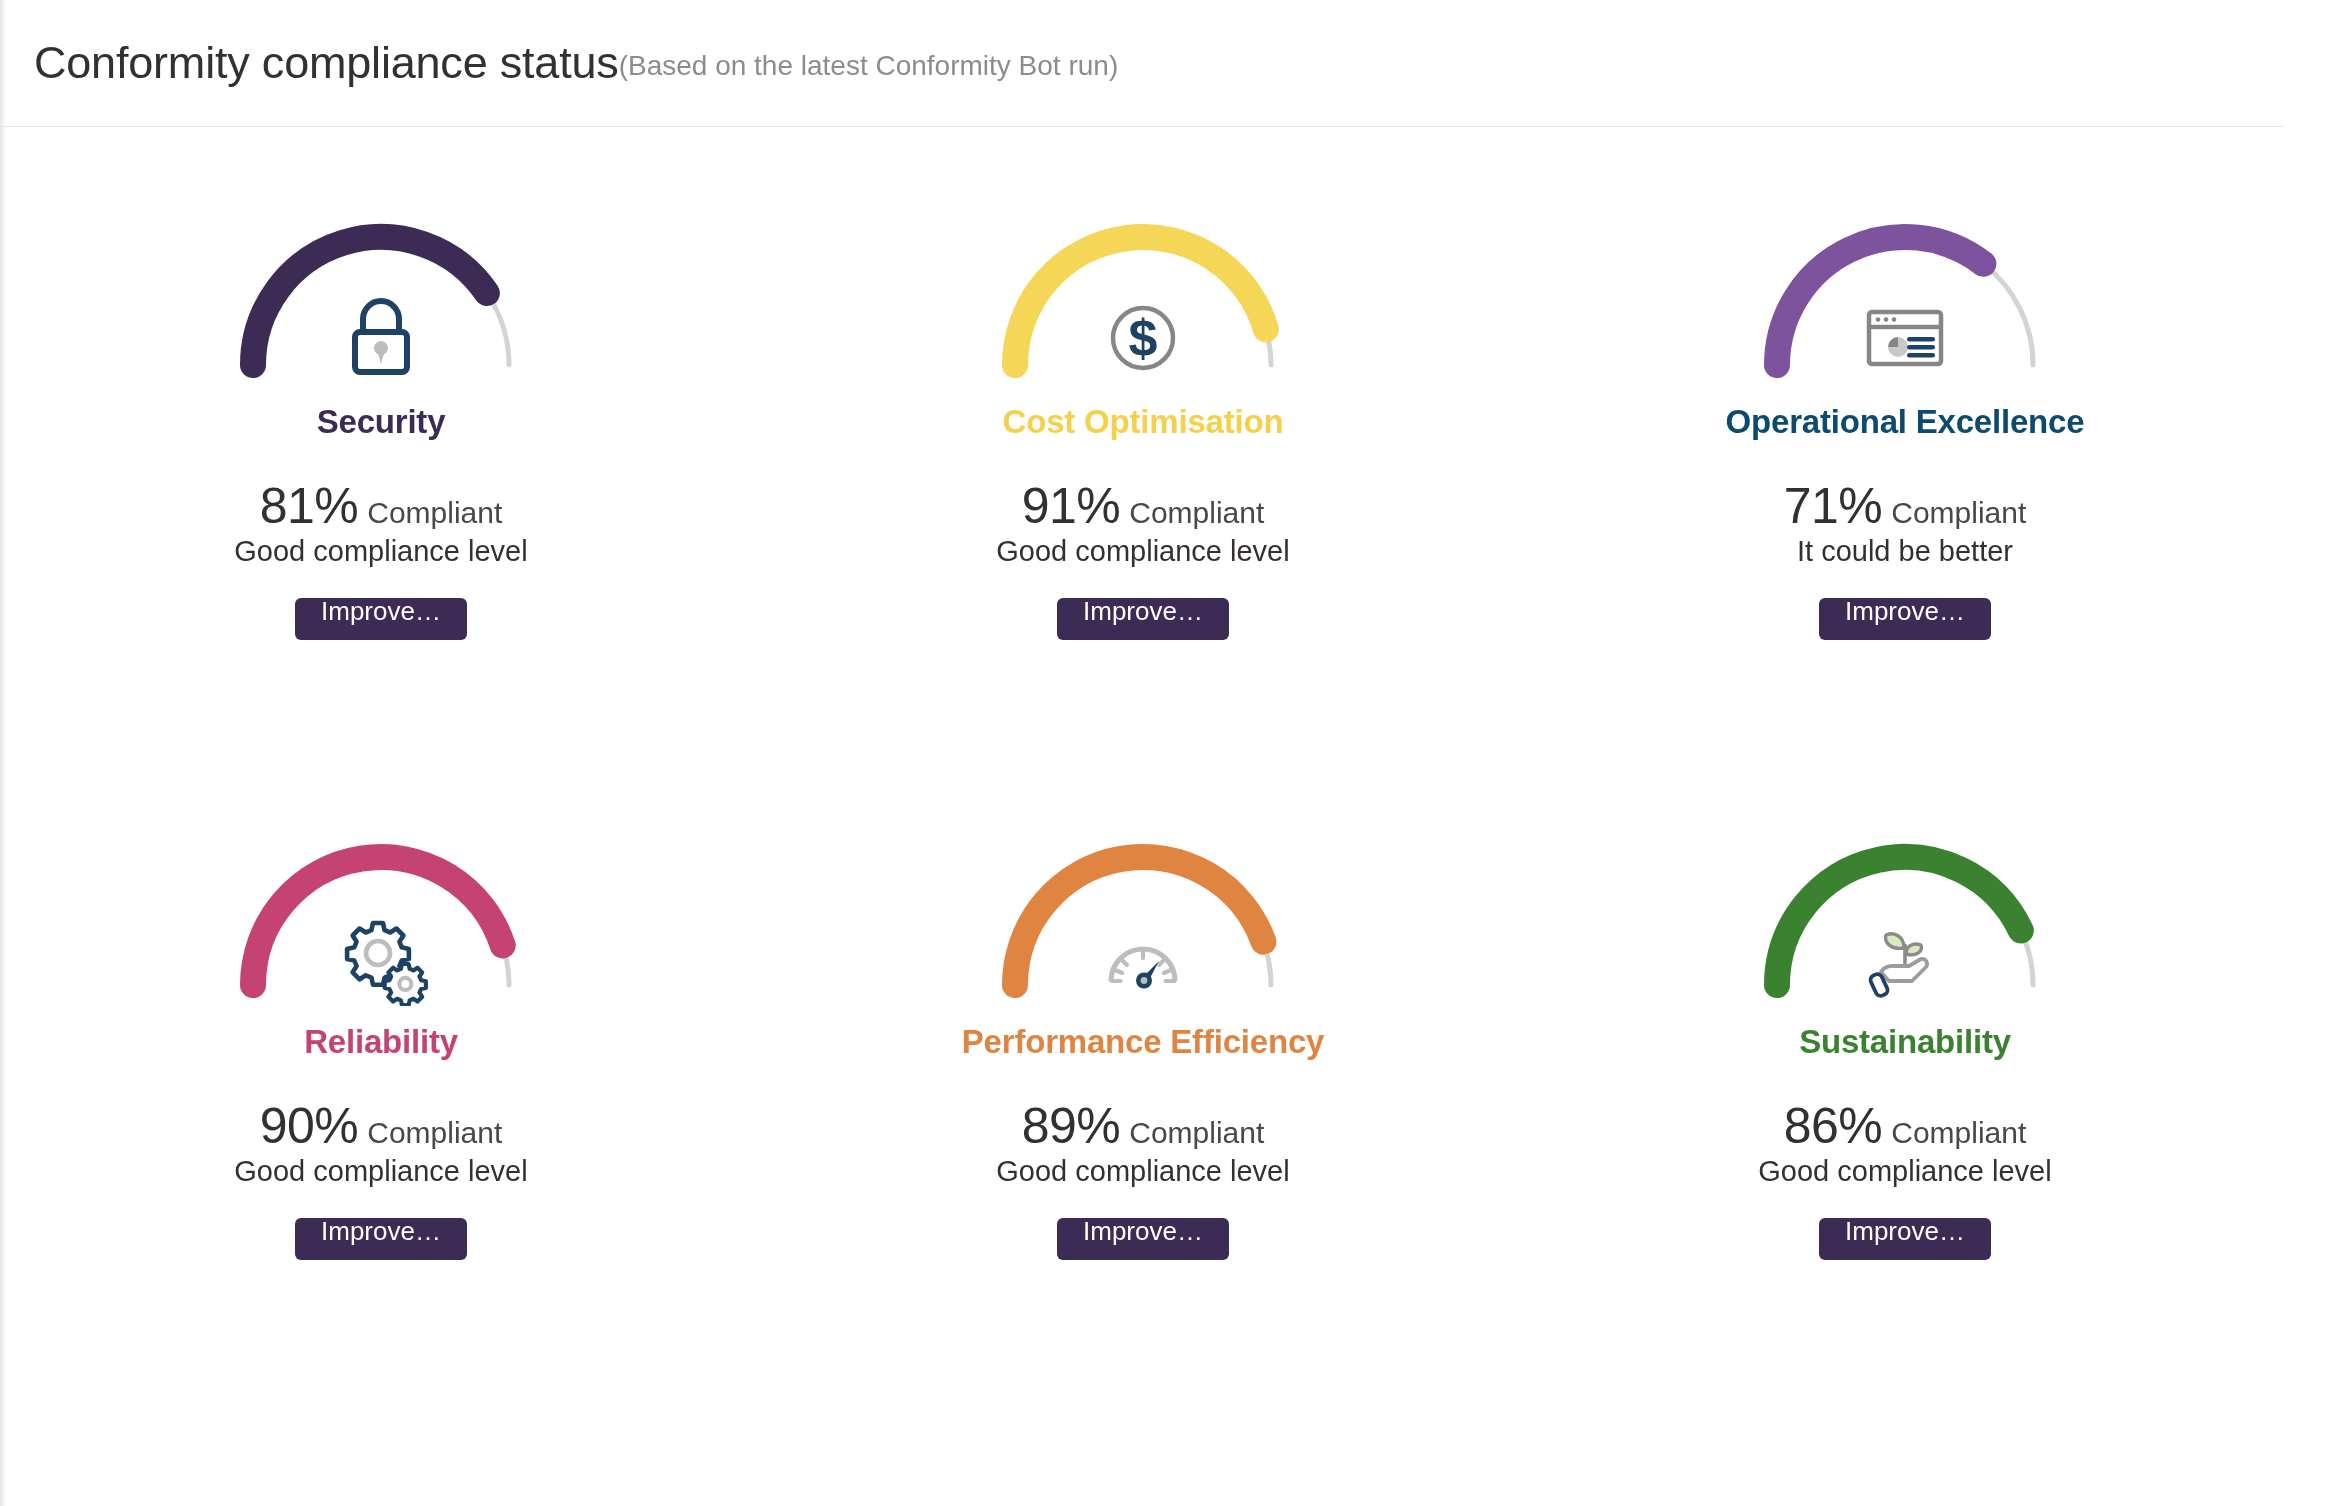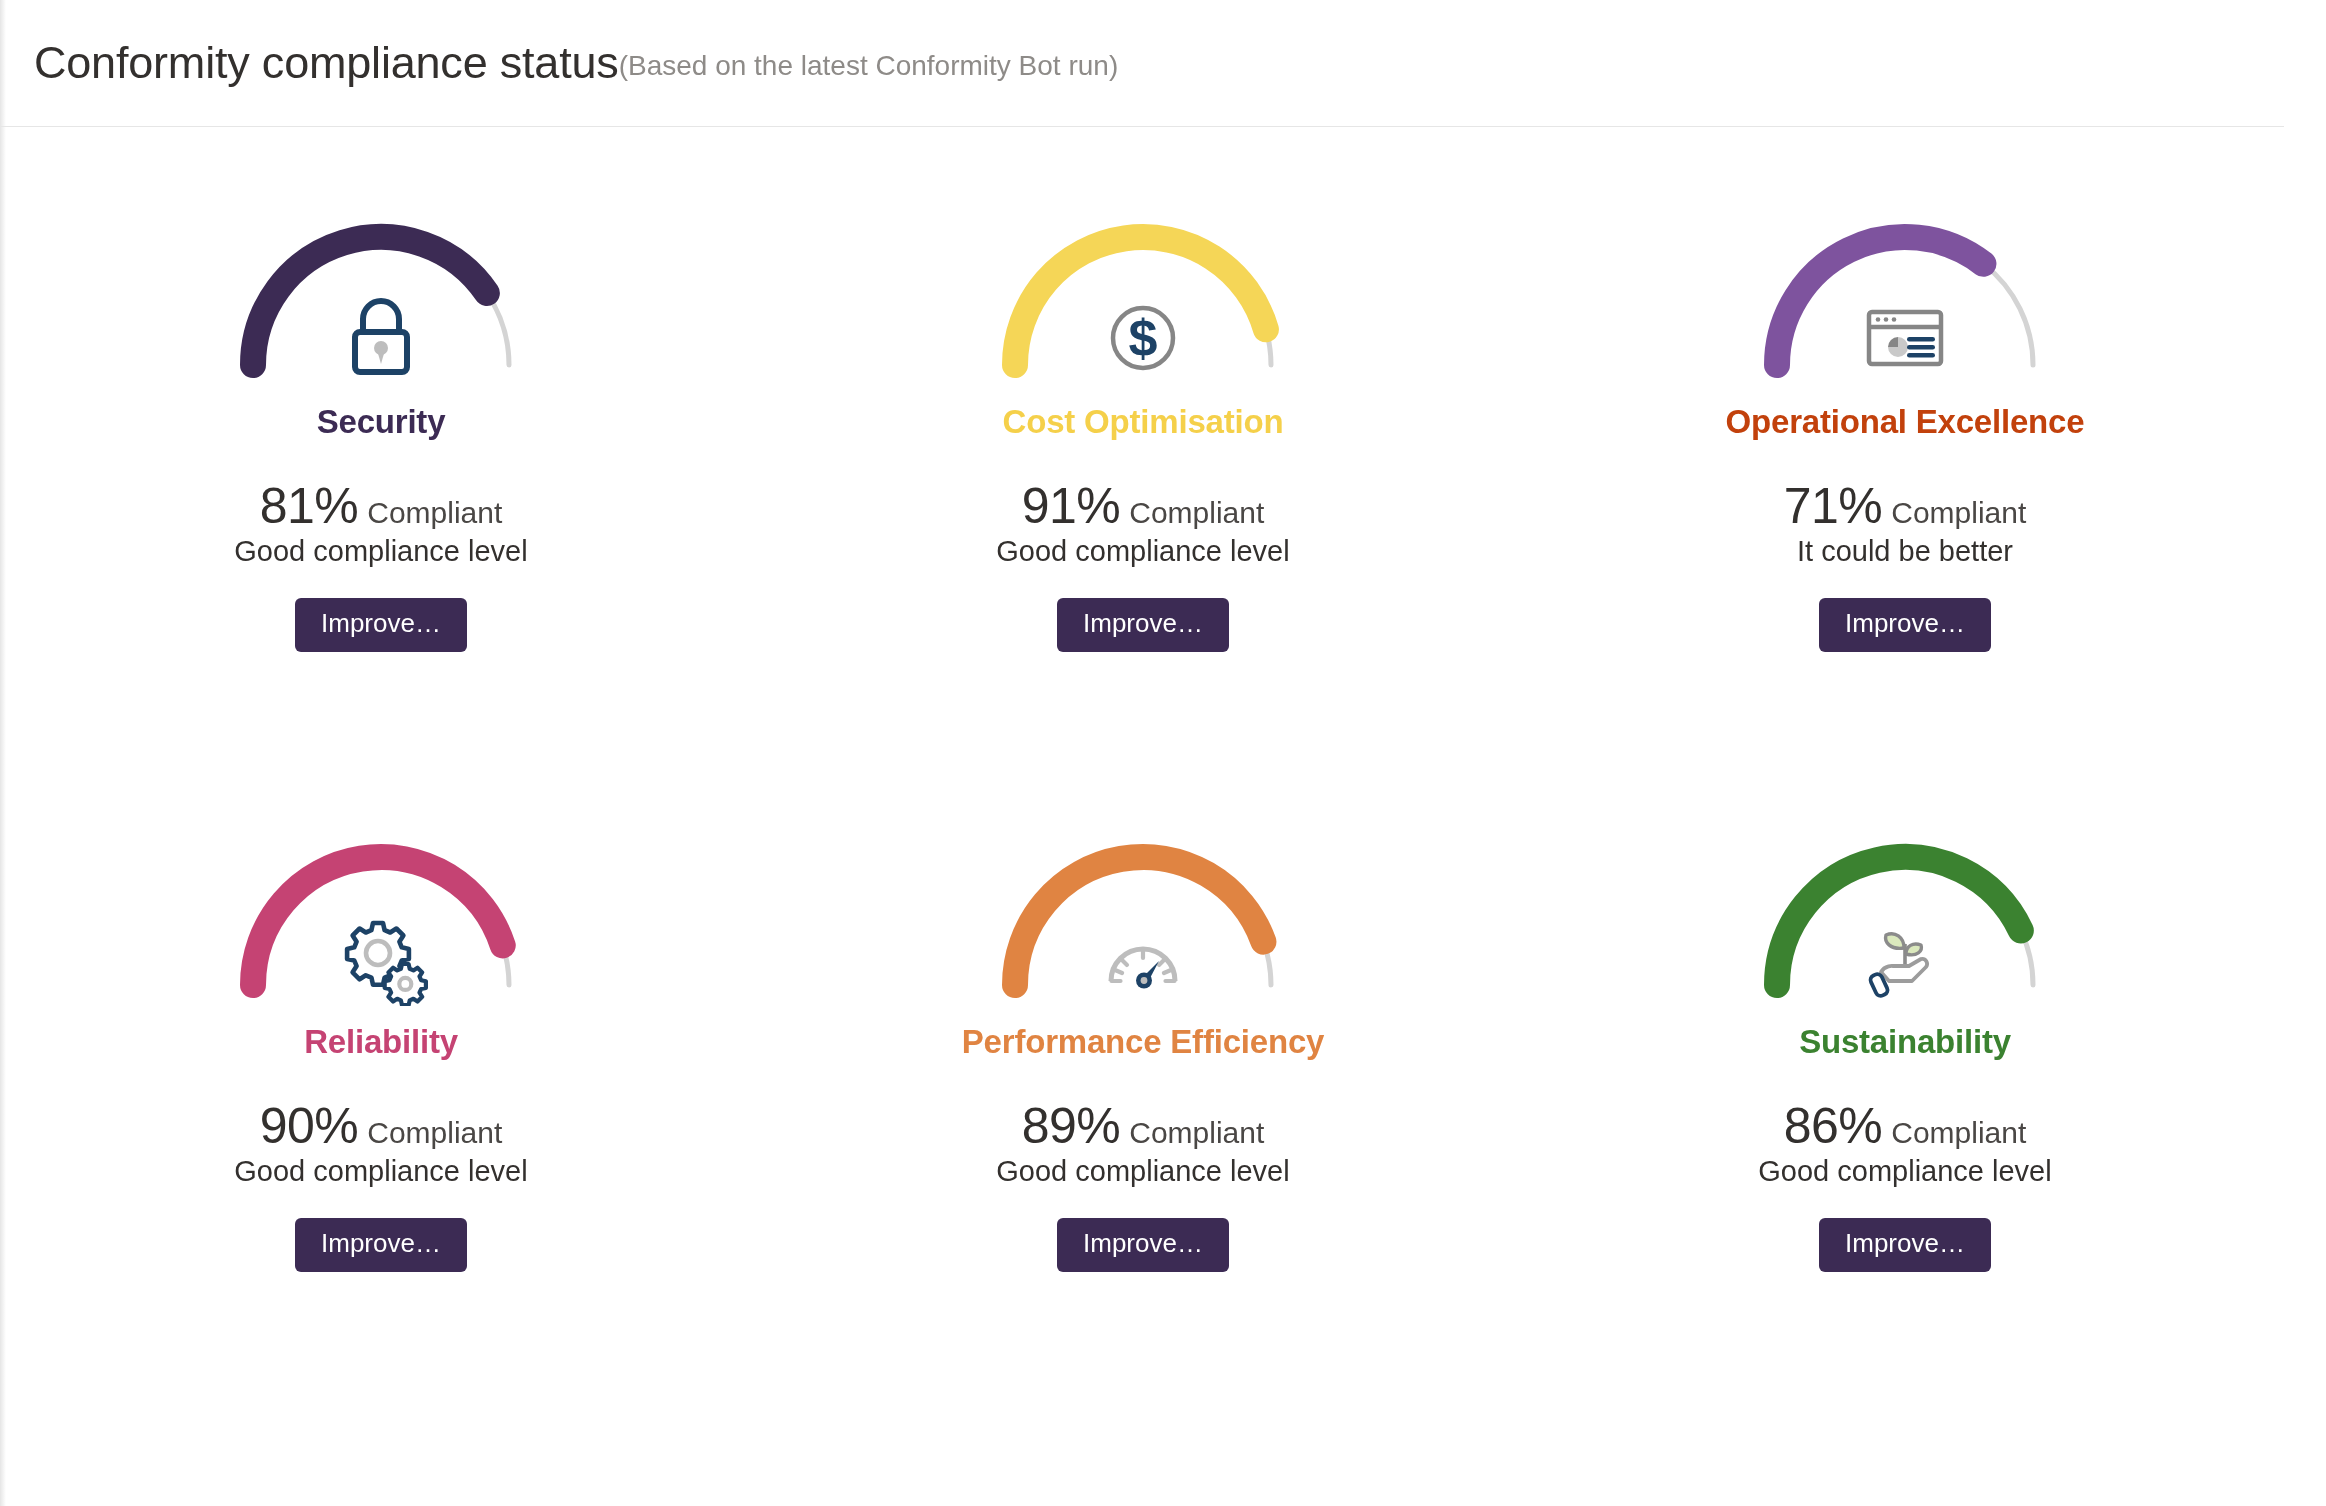--- a/index.html
+++ b/index.html
@@ -136,21 +136,21 @@
     white-space: nowrap;
   }
   .improve-btn {
     margin-top: 30px;
     background: #3c2b54;
     color: #ffffff;
     border: none;
     border-radius: 6px;
     font-size: 26px;
     font-family: "Liberation Sans", sans-serif;
-    padding: 12px 26px 16px 26px;
+    padding: 0 26px 16px 26px;
     cursor: pointer;
     line-height: 1;
   }
 
   
   .footer {
     position: absolute;
     left: 36px;
     top: 1396px;
     font-size: 29px;
@@ -231,21 +231,21 @@
       <circle cx="31" cy="33.5" r="2.3" fill="#868686"></circle>
       <circle cx="39" cy="33.5" r="2.3" fill="#868686"></circle>
       <path d="M33 61 a10 10 0 0 1 10 -10 V61 Z" fill="#868686"></path>
       <path d="M43 51 a10 10 0 1 1 -10 10 h10 Z" fill="#c9c9c9"></path>
       <rect x="52" y="51" width="28" height="4.6" rx="2.3" fill="#1d4266"></rect>
       <rect x="52" y="59" width="28" height="4.6" rx="2.3" fill="#1d4266"></rect>
       <rect x="52" y="67" width="28" height="4.6" rx="2.3" fill="#1d4266"></rect>
     </svg>
           </div>
     </div>
-    <div class="cat-title" style="color:#c2410c">Operational Excellence</div>
+    <div class="cat-title" style="color:#0c4a6e">Operational Excellence</div>
     <div class="pct-line">
       <span class="pct-value">71%</span>
       <span class="pct-label">Compliant</span>
     </div>
     <div class="level-text">It could be better</div>
     <button class="improve-btn">Improve…</button>
   </div>
       <div class="card card-row2">
     <div class="gauge-wrap">
 

